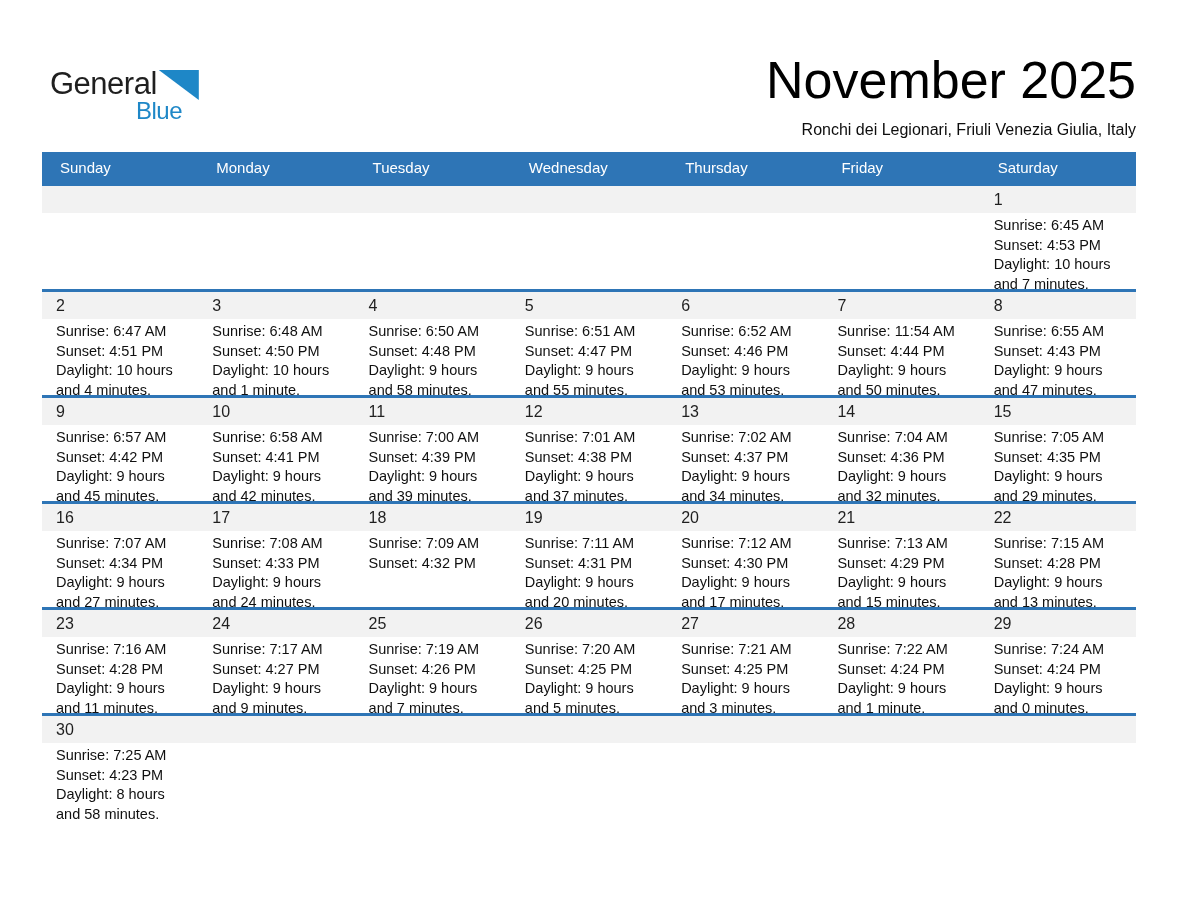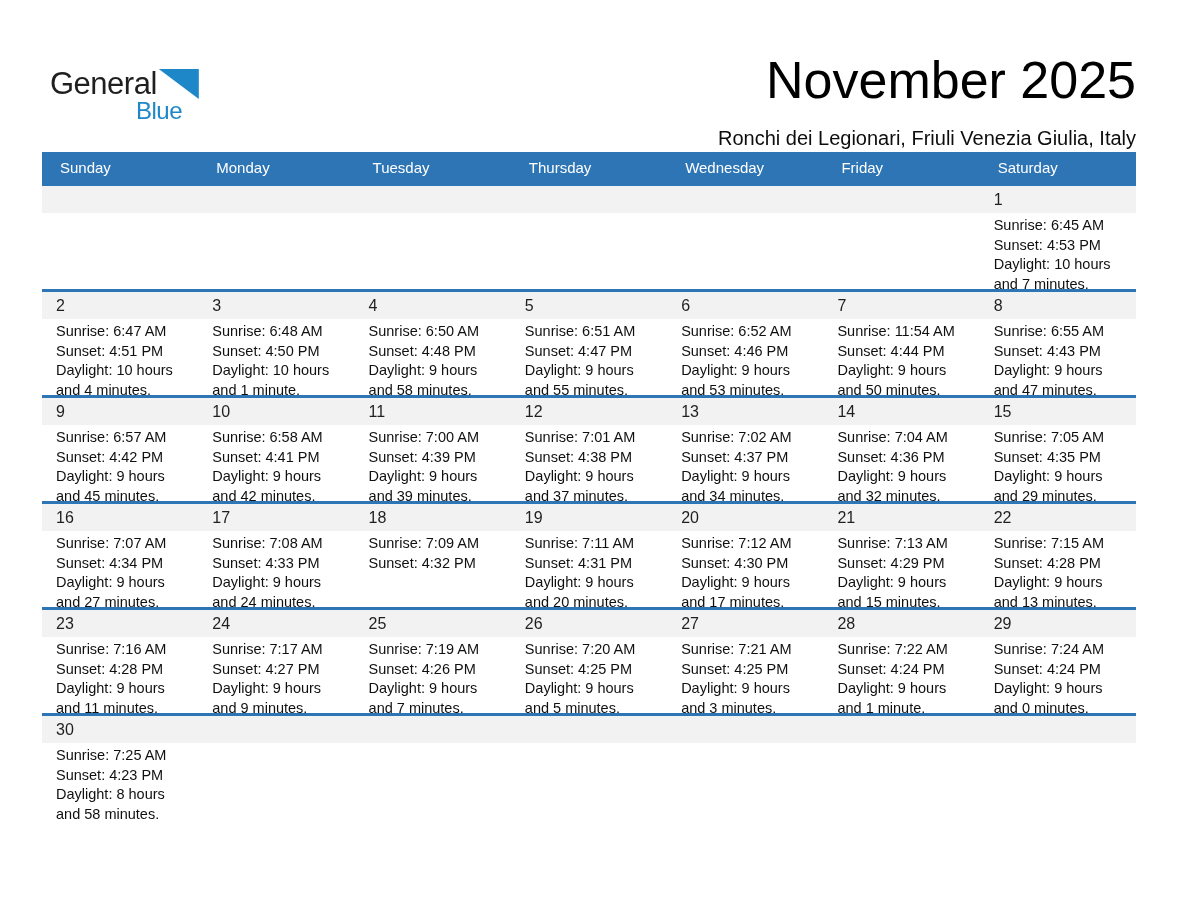--- a/index.html
+++ b/index.html
@@ -12,30 +12,30 @@
   *{box-sizing:border-box;}
   html,body{margin:0;padding:0;}
   body{
     width:1188px;height:918px;background:#ffffff;
     font-family:"Liberation Sans",sans-serif;color:var(--text);
   }
   .page{position:relative;width:1188px;height:918px;overflow:hidden;}
 
   
   .brand{position:absolute;left:50px;top:68px;width:200px;}
-  .brand-top{display:flex;align-items:center;}
+  .brand-top{display:flex;align-items:flex-end;}
   .brand-general{font-size:31px;line-height:32px;color:#1f1f1f;letter-spacing:-0.5px;}
   .brand-triangle{width:40px;height:30px;margin-left:2px;background:var(--logo-blue);
     -webkit-clip-path:polygon(0 0,100% 100%,100% 0);clip-path:polygon(0 0,100% 100%,100% 0);}
   .brand-blue{font-size:24px;line-height:30px;color:var(--logo-blue);margin:-4px 0 0 86px;letter-spacing:-0.5px;}
 
   
   .titles{position:absolute;right:52px;top:58px;text-align:right;}
   .page-title{font-size:52px;line-height:44px;color:#000;}
-  .page-subtitle{font-size:20px;line-height:24px;color:#0d0d0d;margin-top:24px;}
+  .page-subtitle{font-size:16px;line-height:24px;color:#0d0d0d;margin-top:16px;}
 
   
   .calendar{position:absolute;left:42px;top:152px;width:1094px;}
   .cal-header{display:flex;height:31px;background:var(--header-bg);}
   .hcell{flex:1;display:flex;align-items:center;padding-left:18px;color:#ffffff;font-size:15px;}
   .week{display:flex;border-top:3px solid var(--divider);height:106px;}
   .week:last-child{height:116px;}
   .cell{flex:1;min-width:0;}
   .num{height:27px;background:var(--strip);display:flex;align-items:center;
        padding-left:14px;font-size:16px;color:#1f1f1f;}
@@ -57,22 +57,22 @@
   <div class="titles">
     <div class="page-title">November 2025</div>
     <div class="page-subtitle">Ronchi dei Legionari, Friuli Venezia Giulia, Italy</div>
   </div>
 
   <div class="calendar">
     <div class="cal-header" id="cal-header">
         <div class="hcell">Sunday</div>
         <div class="hcell">Monday</div>
         <div class="hcell">Tuesday</div>
+        <div class="hcell">Wednesday</div>
         <div class="hcell">Thursday</div>
-        <div class="hcell">Wednesday</div>
         <div class="hcell">Friday</div>
         <div class="hcell">Saturday</div>
       </div>
     <div id="cal-body">
         <div class="week">
           <div class="cell">
             <div class="num"></div>
           </div>
           <div class="cell">
             <div class="num"></div>

